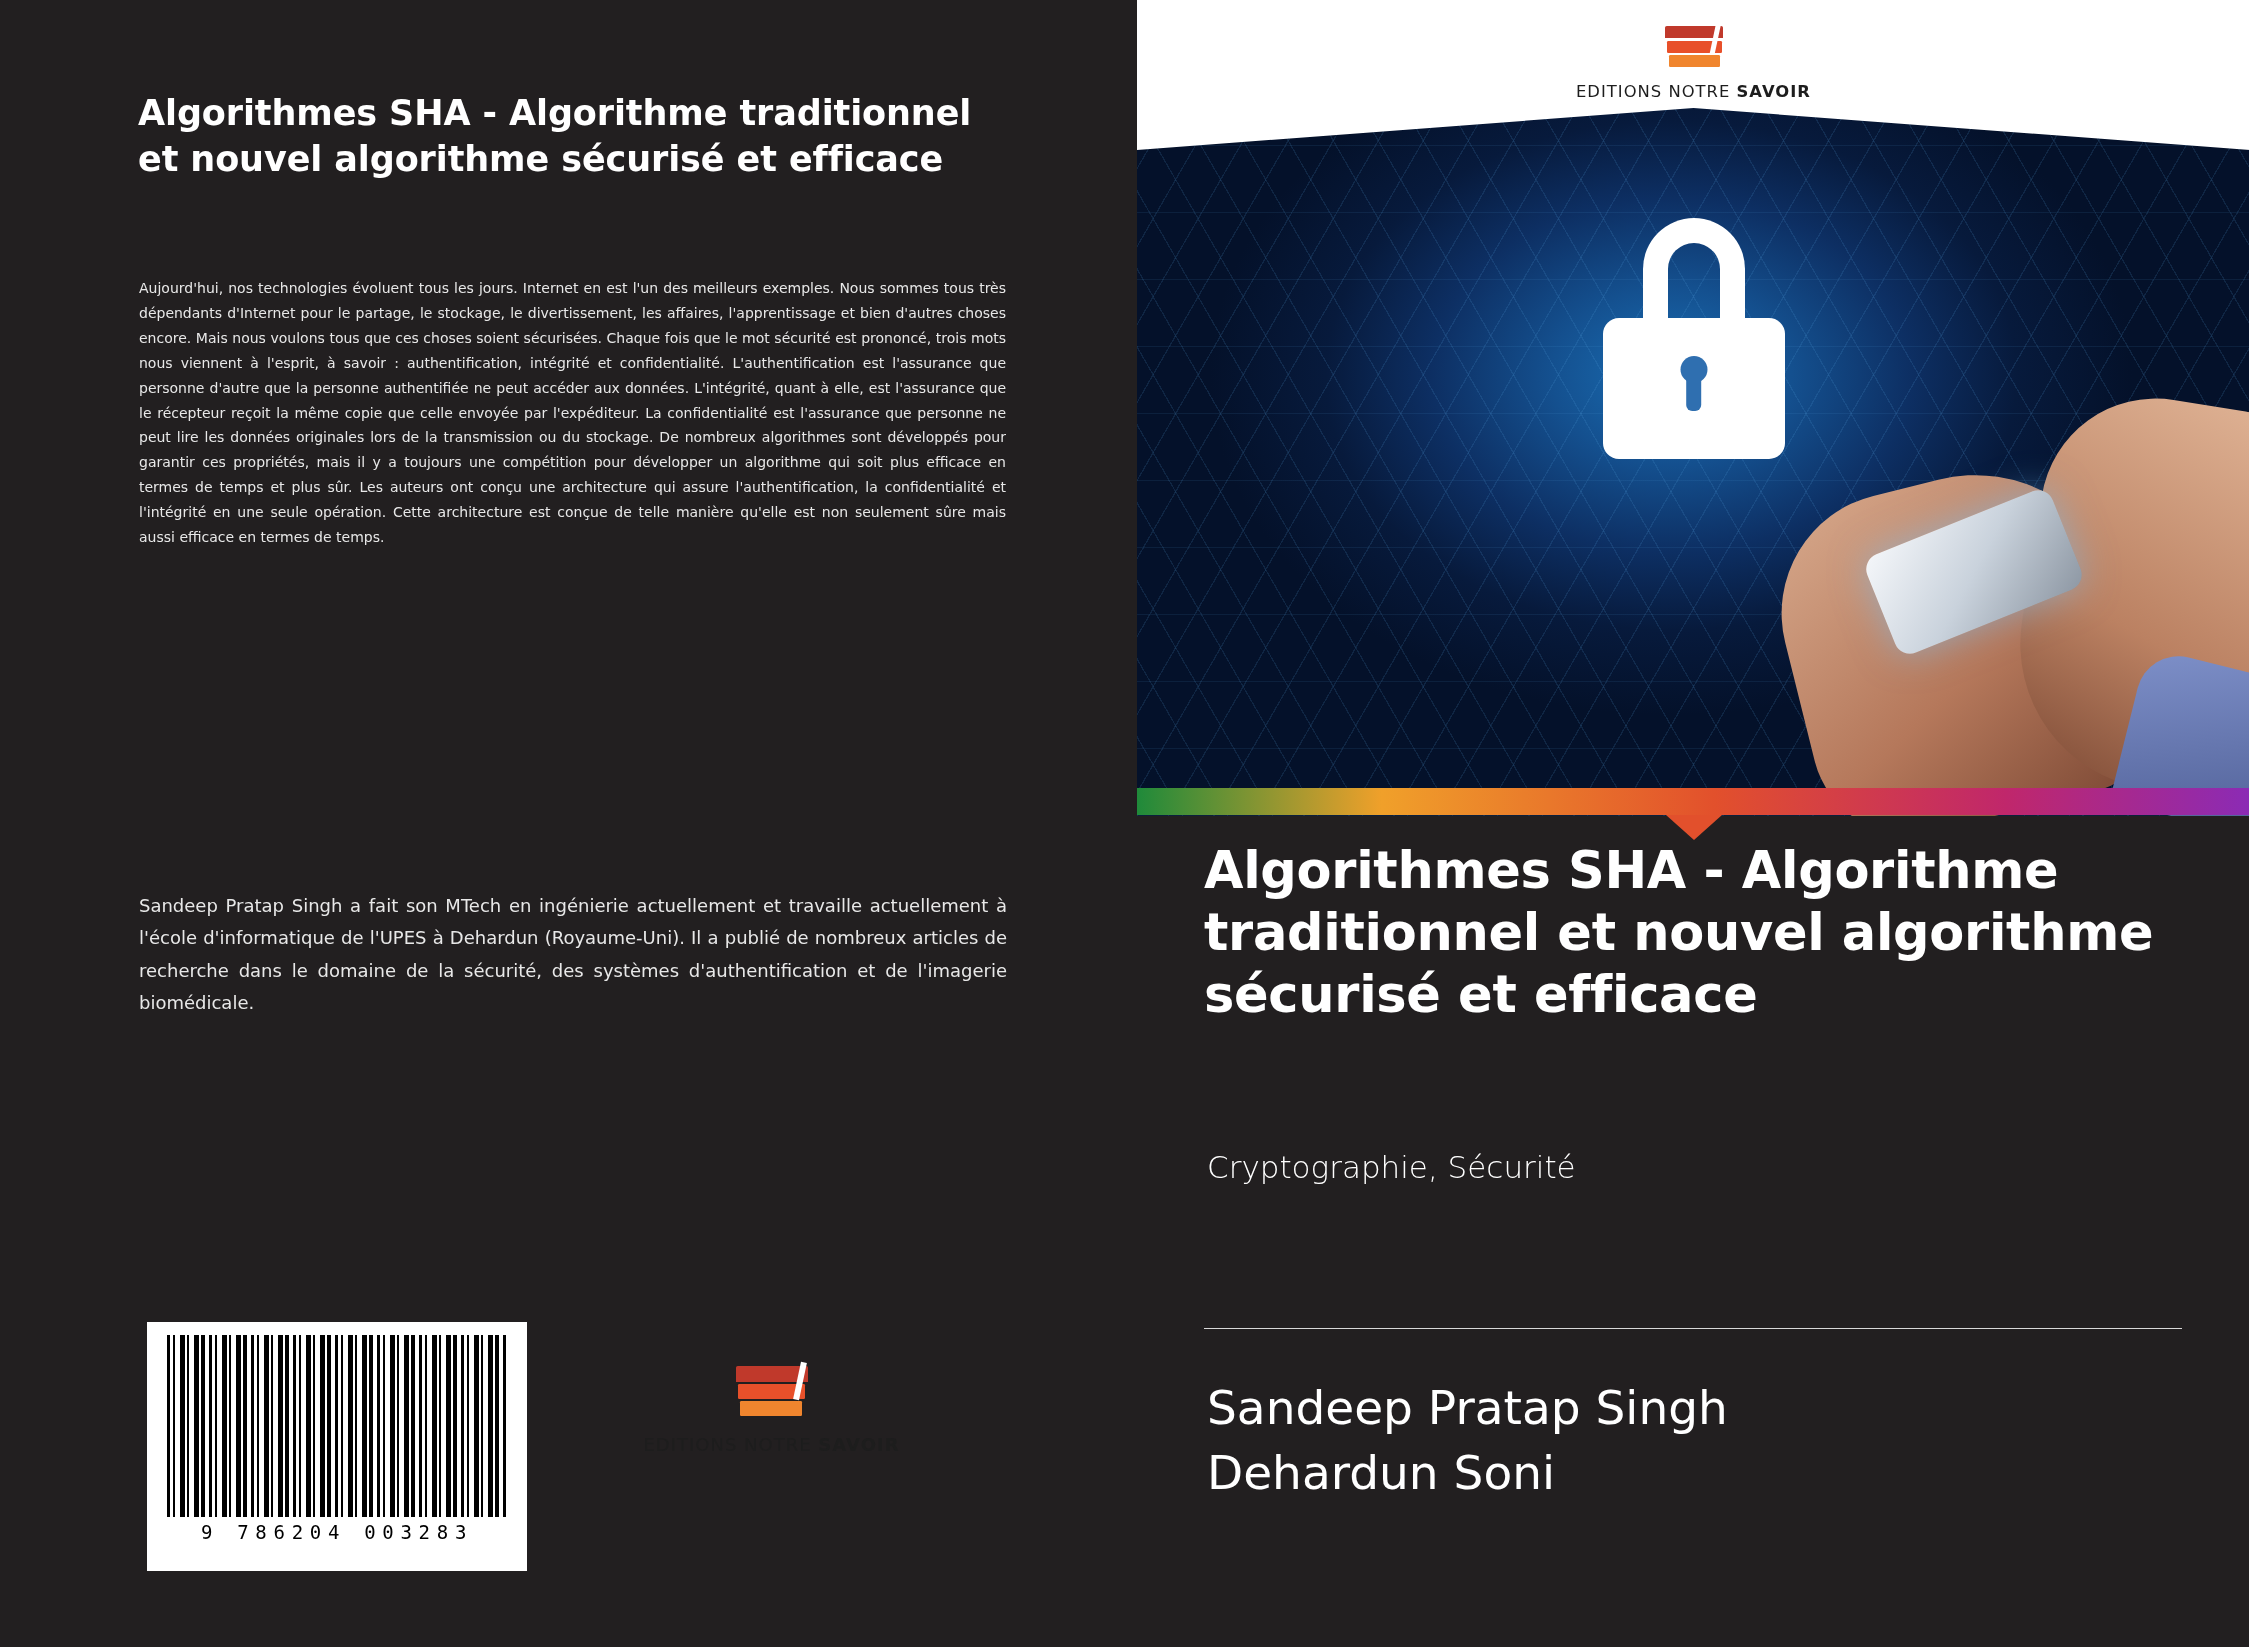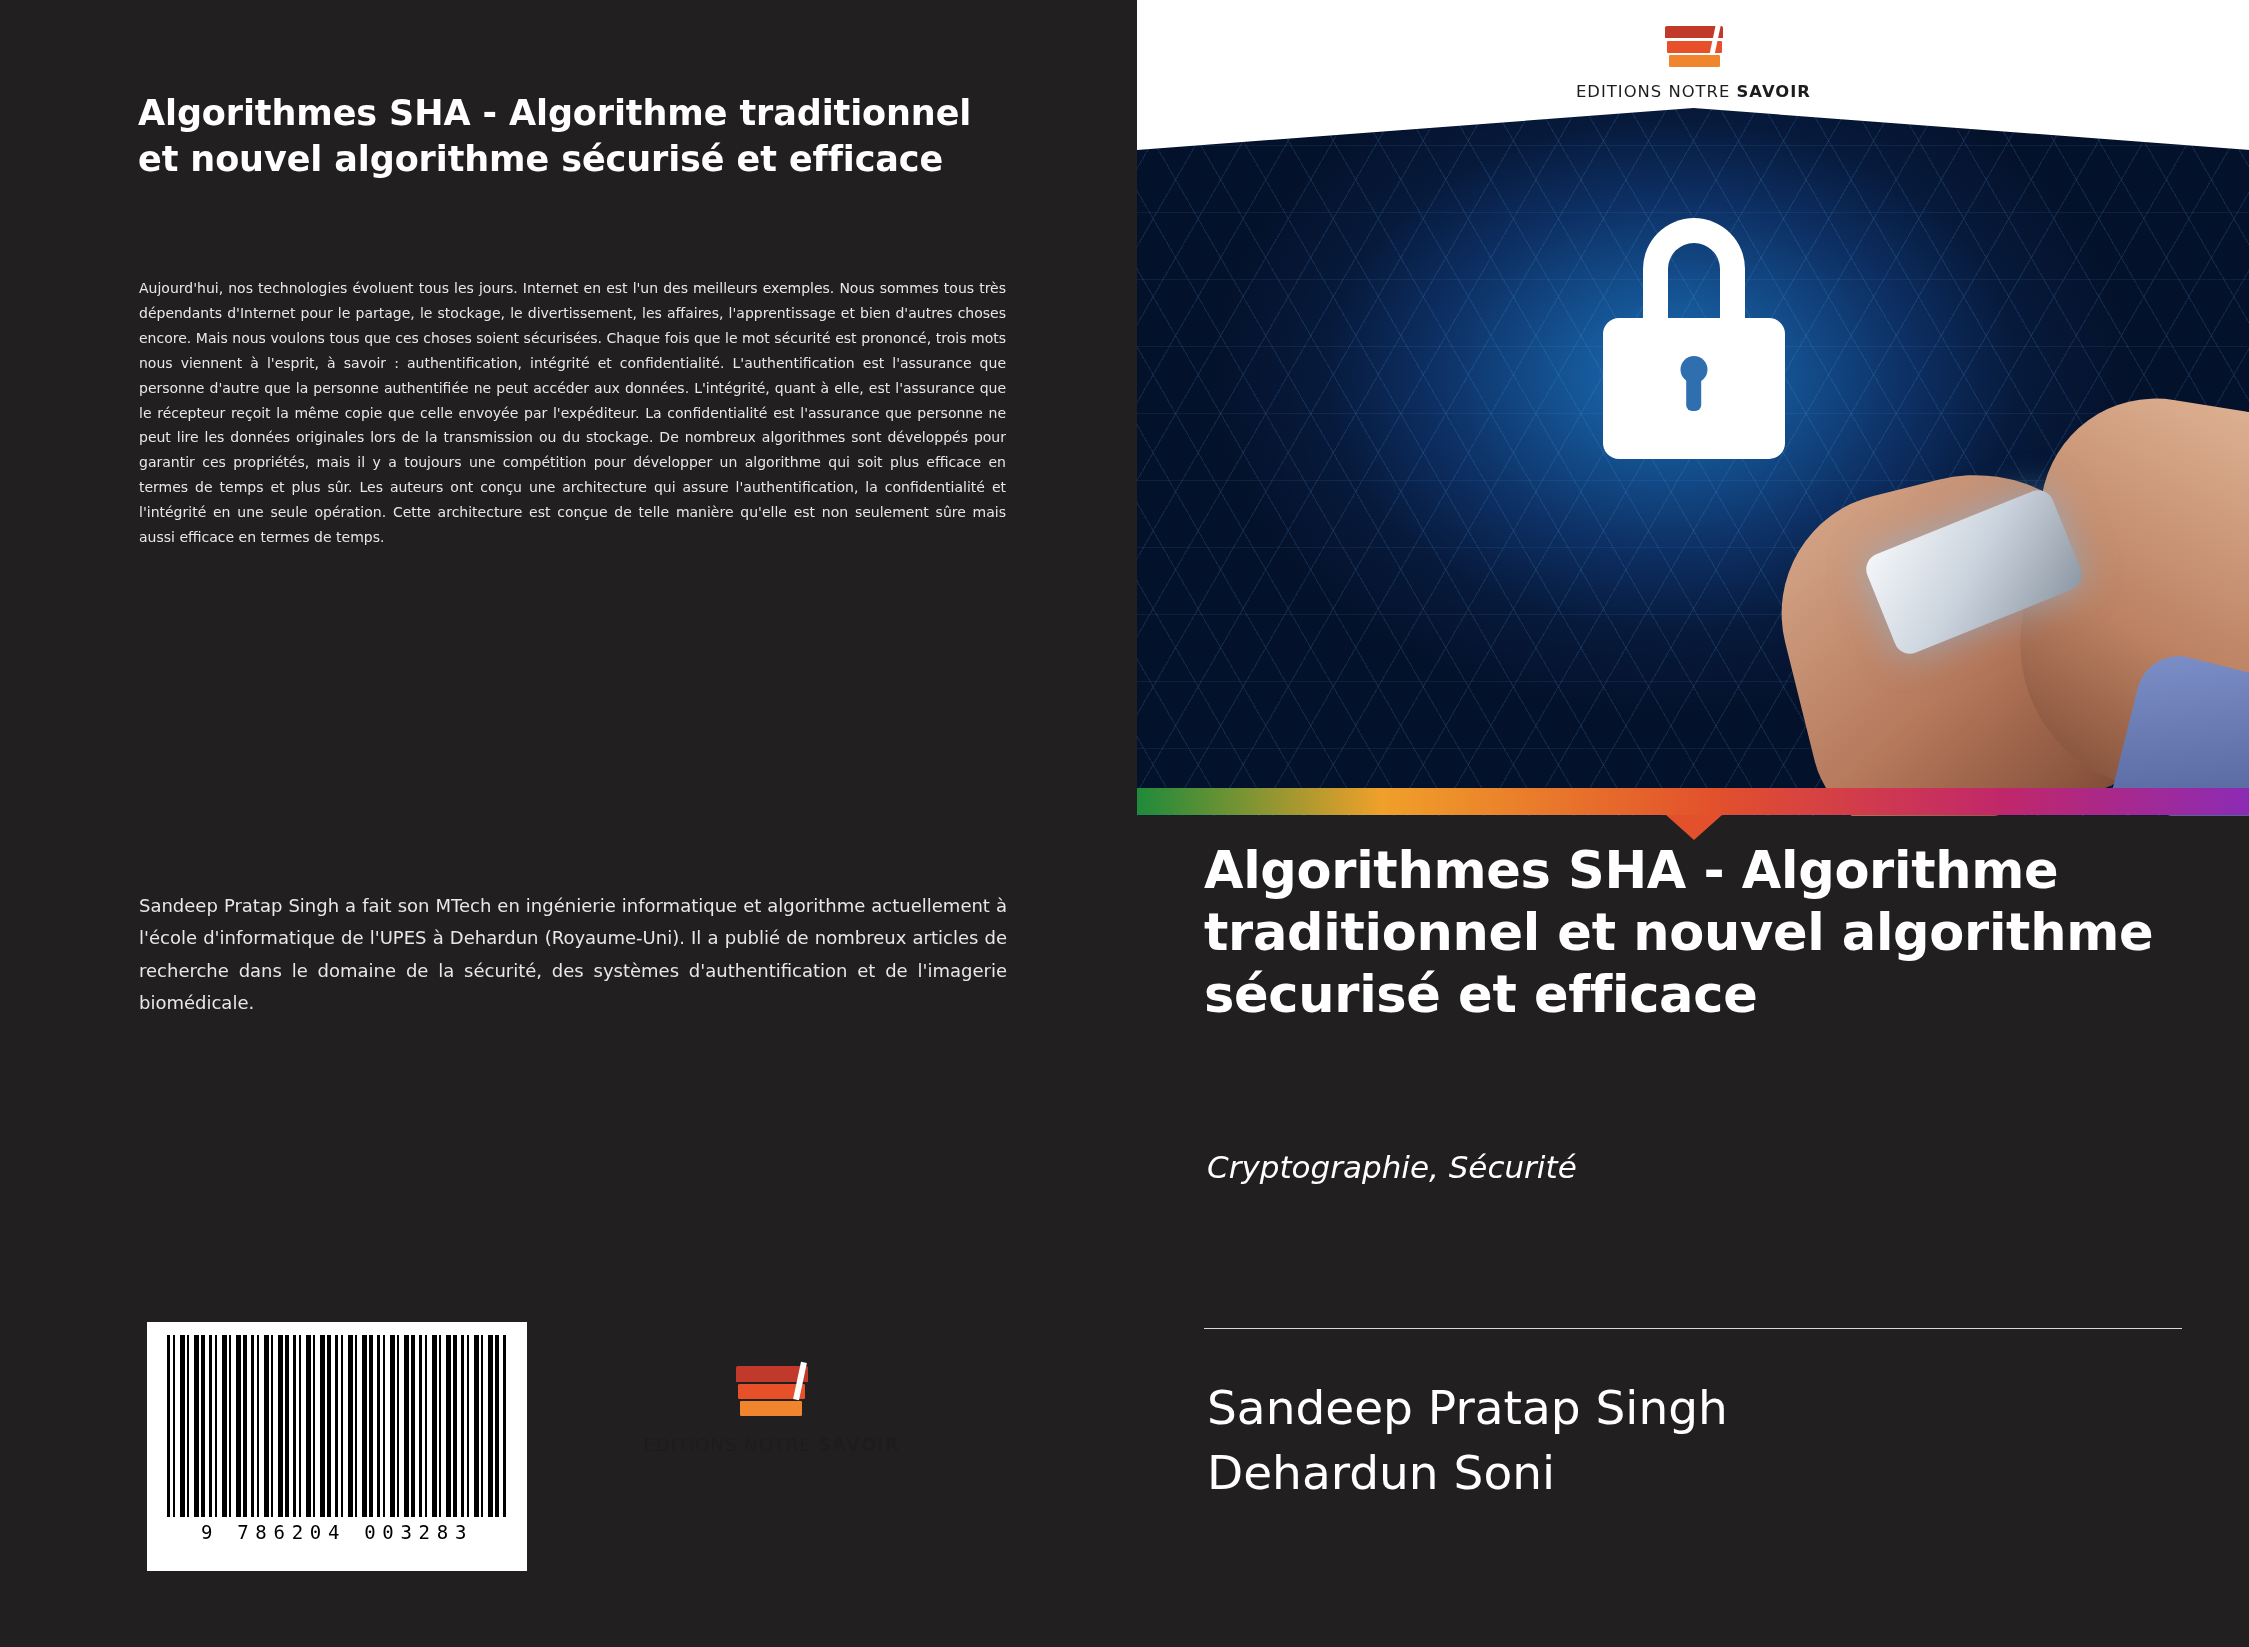--- a/index.html
+++ b/index.html
@@ -304,21 +304,20 @@
     line-height: 1.22;
     letter-spacing: -0.3px;
   }
   .front-subtitle {
     position: absolute;
     left: 1207px;
     top: 1149px;
     width: 940px;
     color: #ffffff;
     font-size: 31px;
-    font-style: italic;
     font-weight: 300;
   }
   .rule {
     position: absolute;
     left: 1204px;
     top: 1328px;
     width: 978px;
     height: 1.2px;
     background: #d8d8d8;
   }
@@ -344,21 +343,21 @@
 <body>
 
 <div class="cover">
 
   <div class="back-cover">
 
     <div class="back-title">Algorithmes SHA - Algorithme traditionnel et nouvel algorithme sécurisé et efficace</div>
 
     <div class="back-blurb">Aujourd'hui, nos technologies évoluent tous les jours. Internet en est l'un des meilleurs exemples. Nous sommes tous très dépendants d'Internet pour le partage, le stockage, le divertissement, les affaires, l'apprentissage et bien d'autres choses encore. Mais nous voulons tous que ces choses soient sécurisées. Chaque fois que le mot sécurité est prononcé, trois mots nous viennent à l'esprit, à savoir : authentification, intégrité et confidentialité. L'authentification est l'assurance que personne d'autre que la personne authentifiée ne peut accéder aux données. L'intégrité, quant à elle, est l'assurance que le récepteur reçoit la même copie que celle envoyée par l'expéditeur. La confidentialité est l'assurance que personne ne peut lire les données originales lors de la transmission ou du stockage. De nombreux algorithmes sont développés pour garantir ces propriétés, mais il y a toujours une compétition pour développer un algorithme qui soit plus efficace en termes de temps et plus sûr. Les auteurs ont conçu une architecture qui assure l'authentification, la confidentialité et l'intégrité en une seule opération. Cette architecture est conçue de telle manière qu'elle est non seulement sûre mais aussi efficace en termes de temps.</div>
 
-    <div class="back-bio">Sandeep Pratap Singh a fait son MTech en ingénierie informatique et algorithme actuellement à l'école d'informatique de l'UPES à Dehardun (Royaume-Uni). Il a publié de nombreux articles de recherche dans le domaine de la sécurité, des systèmes d'authentification et de l'imagerie biomédicale.</div>
+    <div class="back-bio">Sandeep Pratap Singh a fait son MTech en ingénierie actuellement et travaille actuellement à l'école d'informatique de l'UPES à Dehardun (Royaume-Uni). Il a publié de nombreux articles de recherche dans le domaine de la sécurité, des systèmes d'authentification et de l'imagerie biomédicale.</div>
 
     <div class="barcode-box">
       <div class="barcode-bars"></div>
       <div class="barcode-digits">9 786204 003283</div>
     </div>
 
     <div class="back-logo">
       <div class="logo-mark">
         <div class="bk1"></div>
           <div class="bk2"></div>

